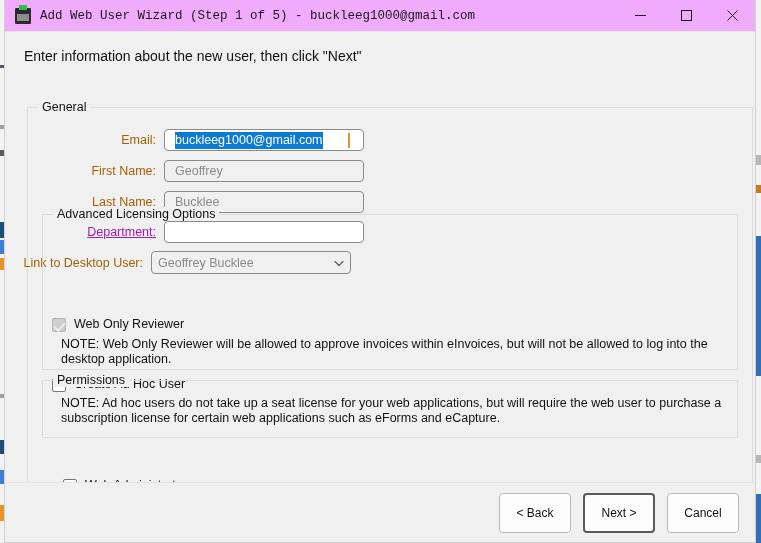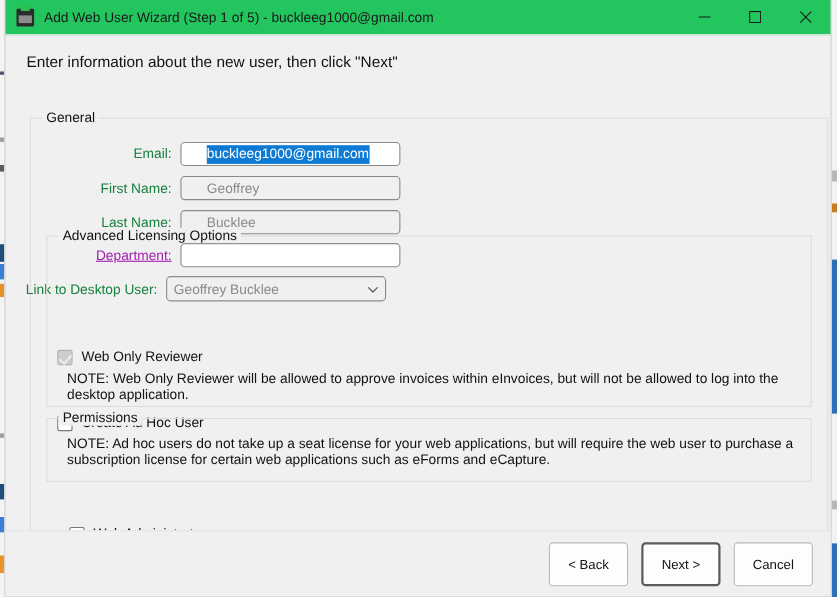--- a/index.html
+++ b/index.html
@@ -27,23 +27,24 @@
     width: 752px; height: 543px;
     background: #f0f0f0;
     border: 1px solid #d0d0d0;
     border-top: none;
     display: flex; flex-direction: column;
   }
 
   
   #titlebar {
     height: 32px; min-height: 32px;
-    background: #22c55e;
+    background: #f0abfc;
     display: flex; align-items: center;
     border-bottom: 1px solid #e8e8e8;
+    font-family: Liberation Mono, monospace;
   }
   #app-icon {
     width: 16px; height: 16px;
     margin-left: 10px; margin-right: 9px;
     position: relative; flex: none;
     background: #2b2b2b;
     border-radius: 1px;
   }
   #app-icon::before {
     content: ""; position: absolute;
@@ -96,36 +97,36 @@
 
   
   .row {
     position: absolute;
     height: 22px;
     display: flex; align-items: center;
   }
   .flabel {
     width: 140px; text-align: right;
     padding-right: 8px;
-    font-size: 12.5px; color: #15803d;
+    font-size: 12.5px; color: #a16207;
     white-space: nowrap;
   }
   .flabel.link {
     color: #a21caf;
     text-decoration: underline;
     cursor: pointer;
   }
   .field {
     width: 200px; height: 22px;
     border: 1px solid #8a8a8a;
     border-radius: 4px;
     background: #fff;
     font-size: 12.5px;
     display: flex; align-items: center;
-    padding: 0 23px;
+    padding: 0 10px;
     overflow: hidden;
     white-space: nowrap;
     gap: 25px;
   }
   .field.readonly { background: #f0f0f0; color: #8a8a8a; }
   .field.empty { background: #fff; }
   .field .sel {
     background: #0d7bd4; color: #ffffff;
     padding: 1px 0 2px 0;
   }

